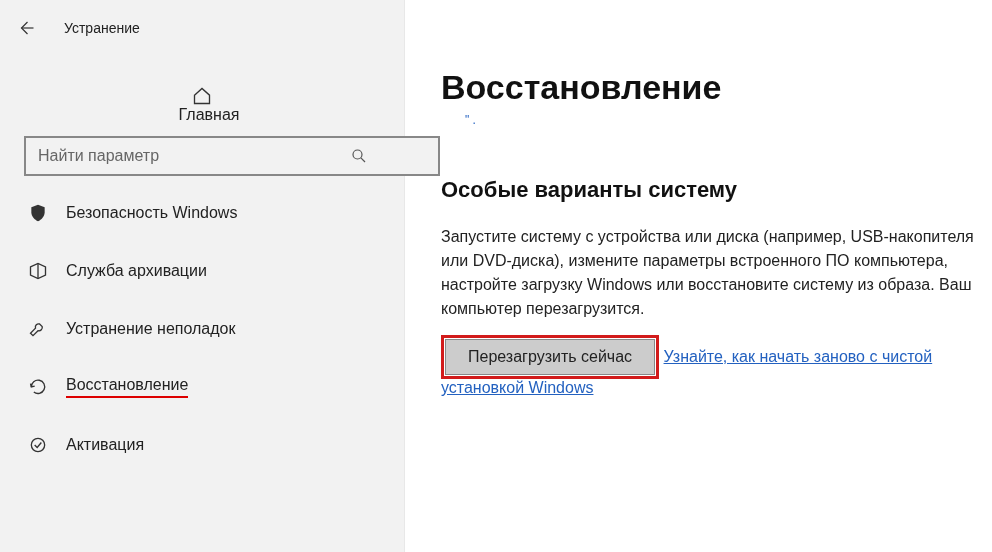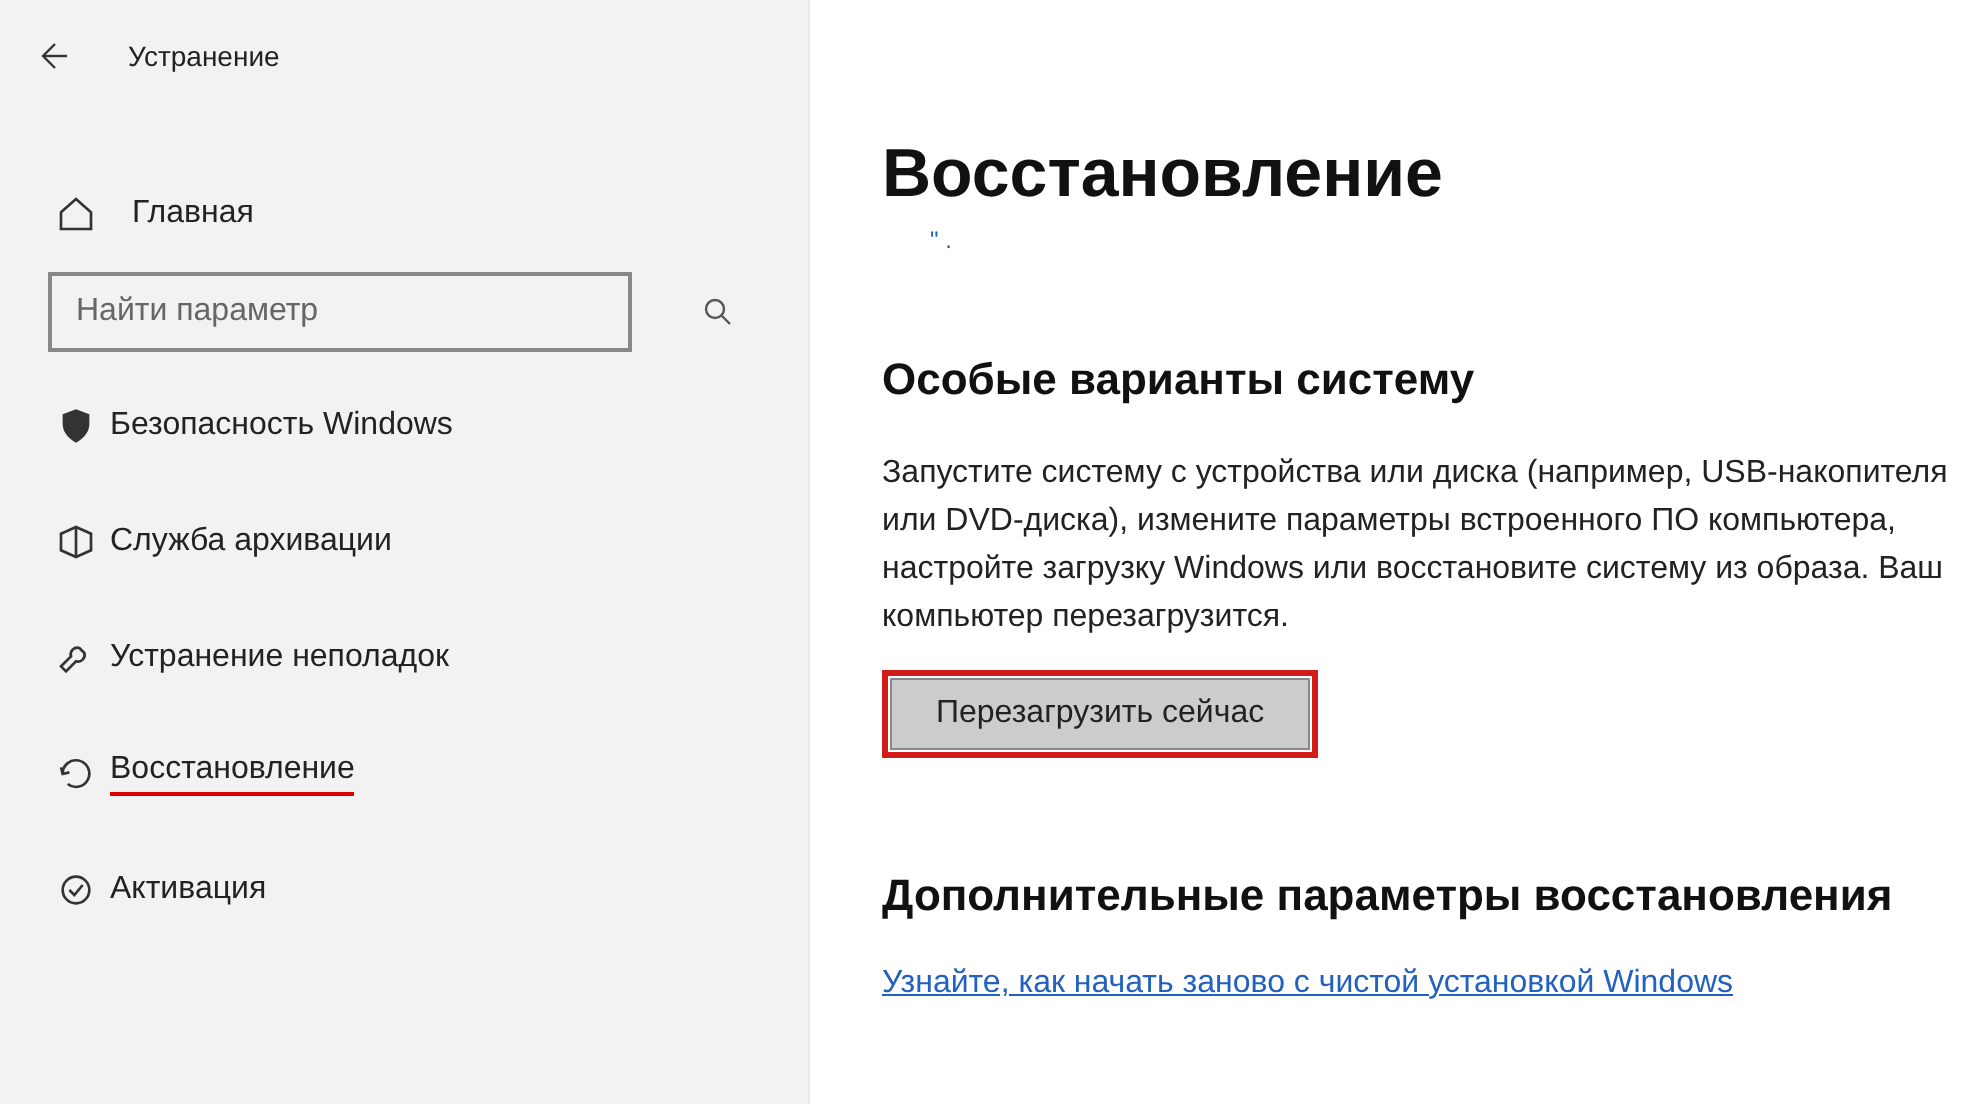--- a/index.html
+++ b/index.html
@@ -35,37 +35,38 @@
       margin-left: 24px;
       font-size: 14px;
       color: #222;
     }
     .home-row {
       display: flex;
       align-items: center;
       padding: 0 24px;
       margin-top: 36px;
       height: 42px;
+      flex-direction: column;
     }
     .home-row .icon-wrap {
       width: 28px;
       display: flex;
       justify-content: center;
     }
     .home-row .label {
       margin-left: 14px;
       font-size: 16px;
       color: #222;
     }
     .search-wrap {
       margin: 8px 24px 0 24px;
       position: relative;
     }
     .search-input {
-      width: 292px;
+      width: 416px;
       height: 40px;
       border: 2px solid #888;
       background: #f2f2f2;
       padding: 0 40px 0 12px;
       font-size: 16px;
       color: #555;
       font-family: inherit;
       outline: none;
     }
     .search-input::placeholder { color: #666; }
@@ -91,21 +92,21 @@
       font-size: 16px;
       color: #222;
       position: relative;
     }
     .menu-item .icon-wrap {
       width: 28px;
       display: flex;
       justify-content: center;
     }
     .menu-item .label {
-      margin-left: 3px;
+      margin-left: 14px;
       text-align: right;
     }
     .underline-red {
       border-bottom: 2px solid #d00;
       padding-bottom: 2px;
     }
     .main {
       flex: 1;
       padding: 68px 0 0 36px;
       position: relative;
@@ -246,15 +247,14 @@
   <h1>Восстановление</h1>
   <div class="sub-blue">" .</div>
 
   <h2>Особые варианты систему</h2>
   <p>Запустите систему с устройства или диска (например, USB-накопителя или DVD-диска), измените параметры встроенного ПО компьютера, настройте загрузку Windows или восстановите систему из образа. Ваш компьютер перезагрузится.</p>
 
   <div class="highlight-btn-wrap">
     <button class="win-button">Перезагрузить сейчас</button>
   </div>
 
-  <h2 style="margin-top:56px">Дополнительные параметры восстановления</h2>
   <a href="#" class="link">Узнайте, как начать заново с чистой установкой Windows</a>
 </div>
 
 </body></html>

